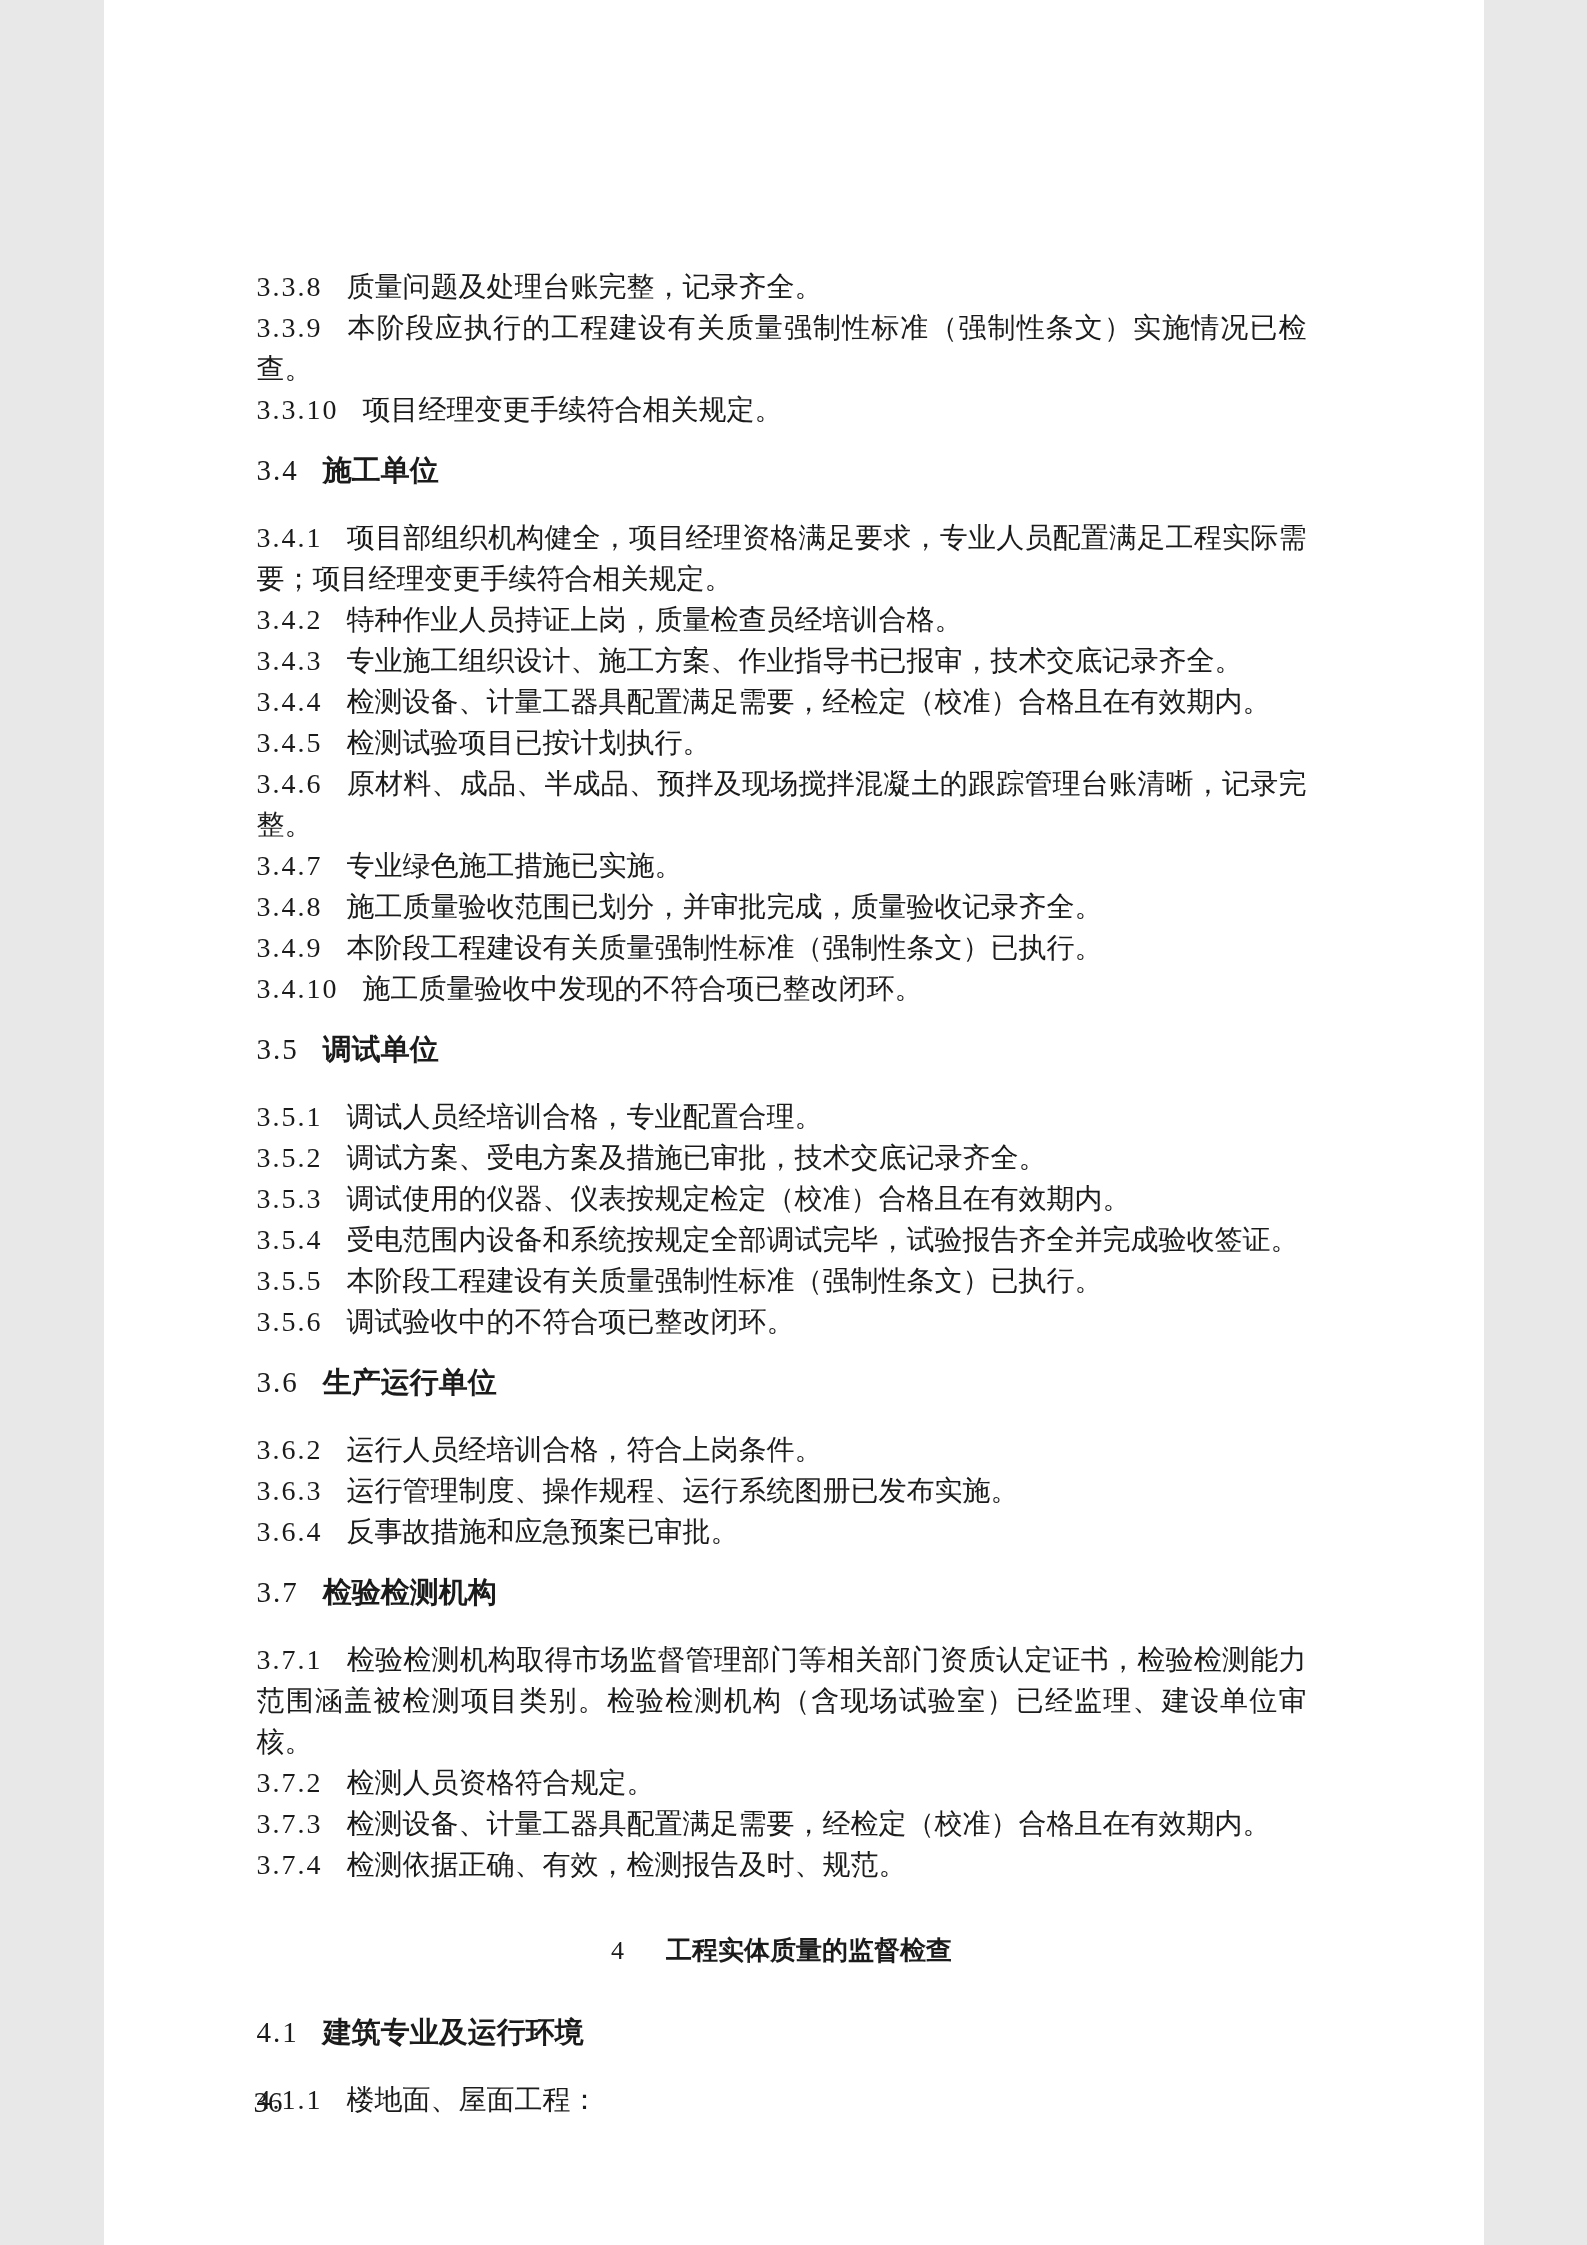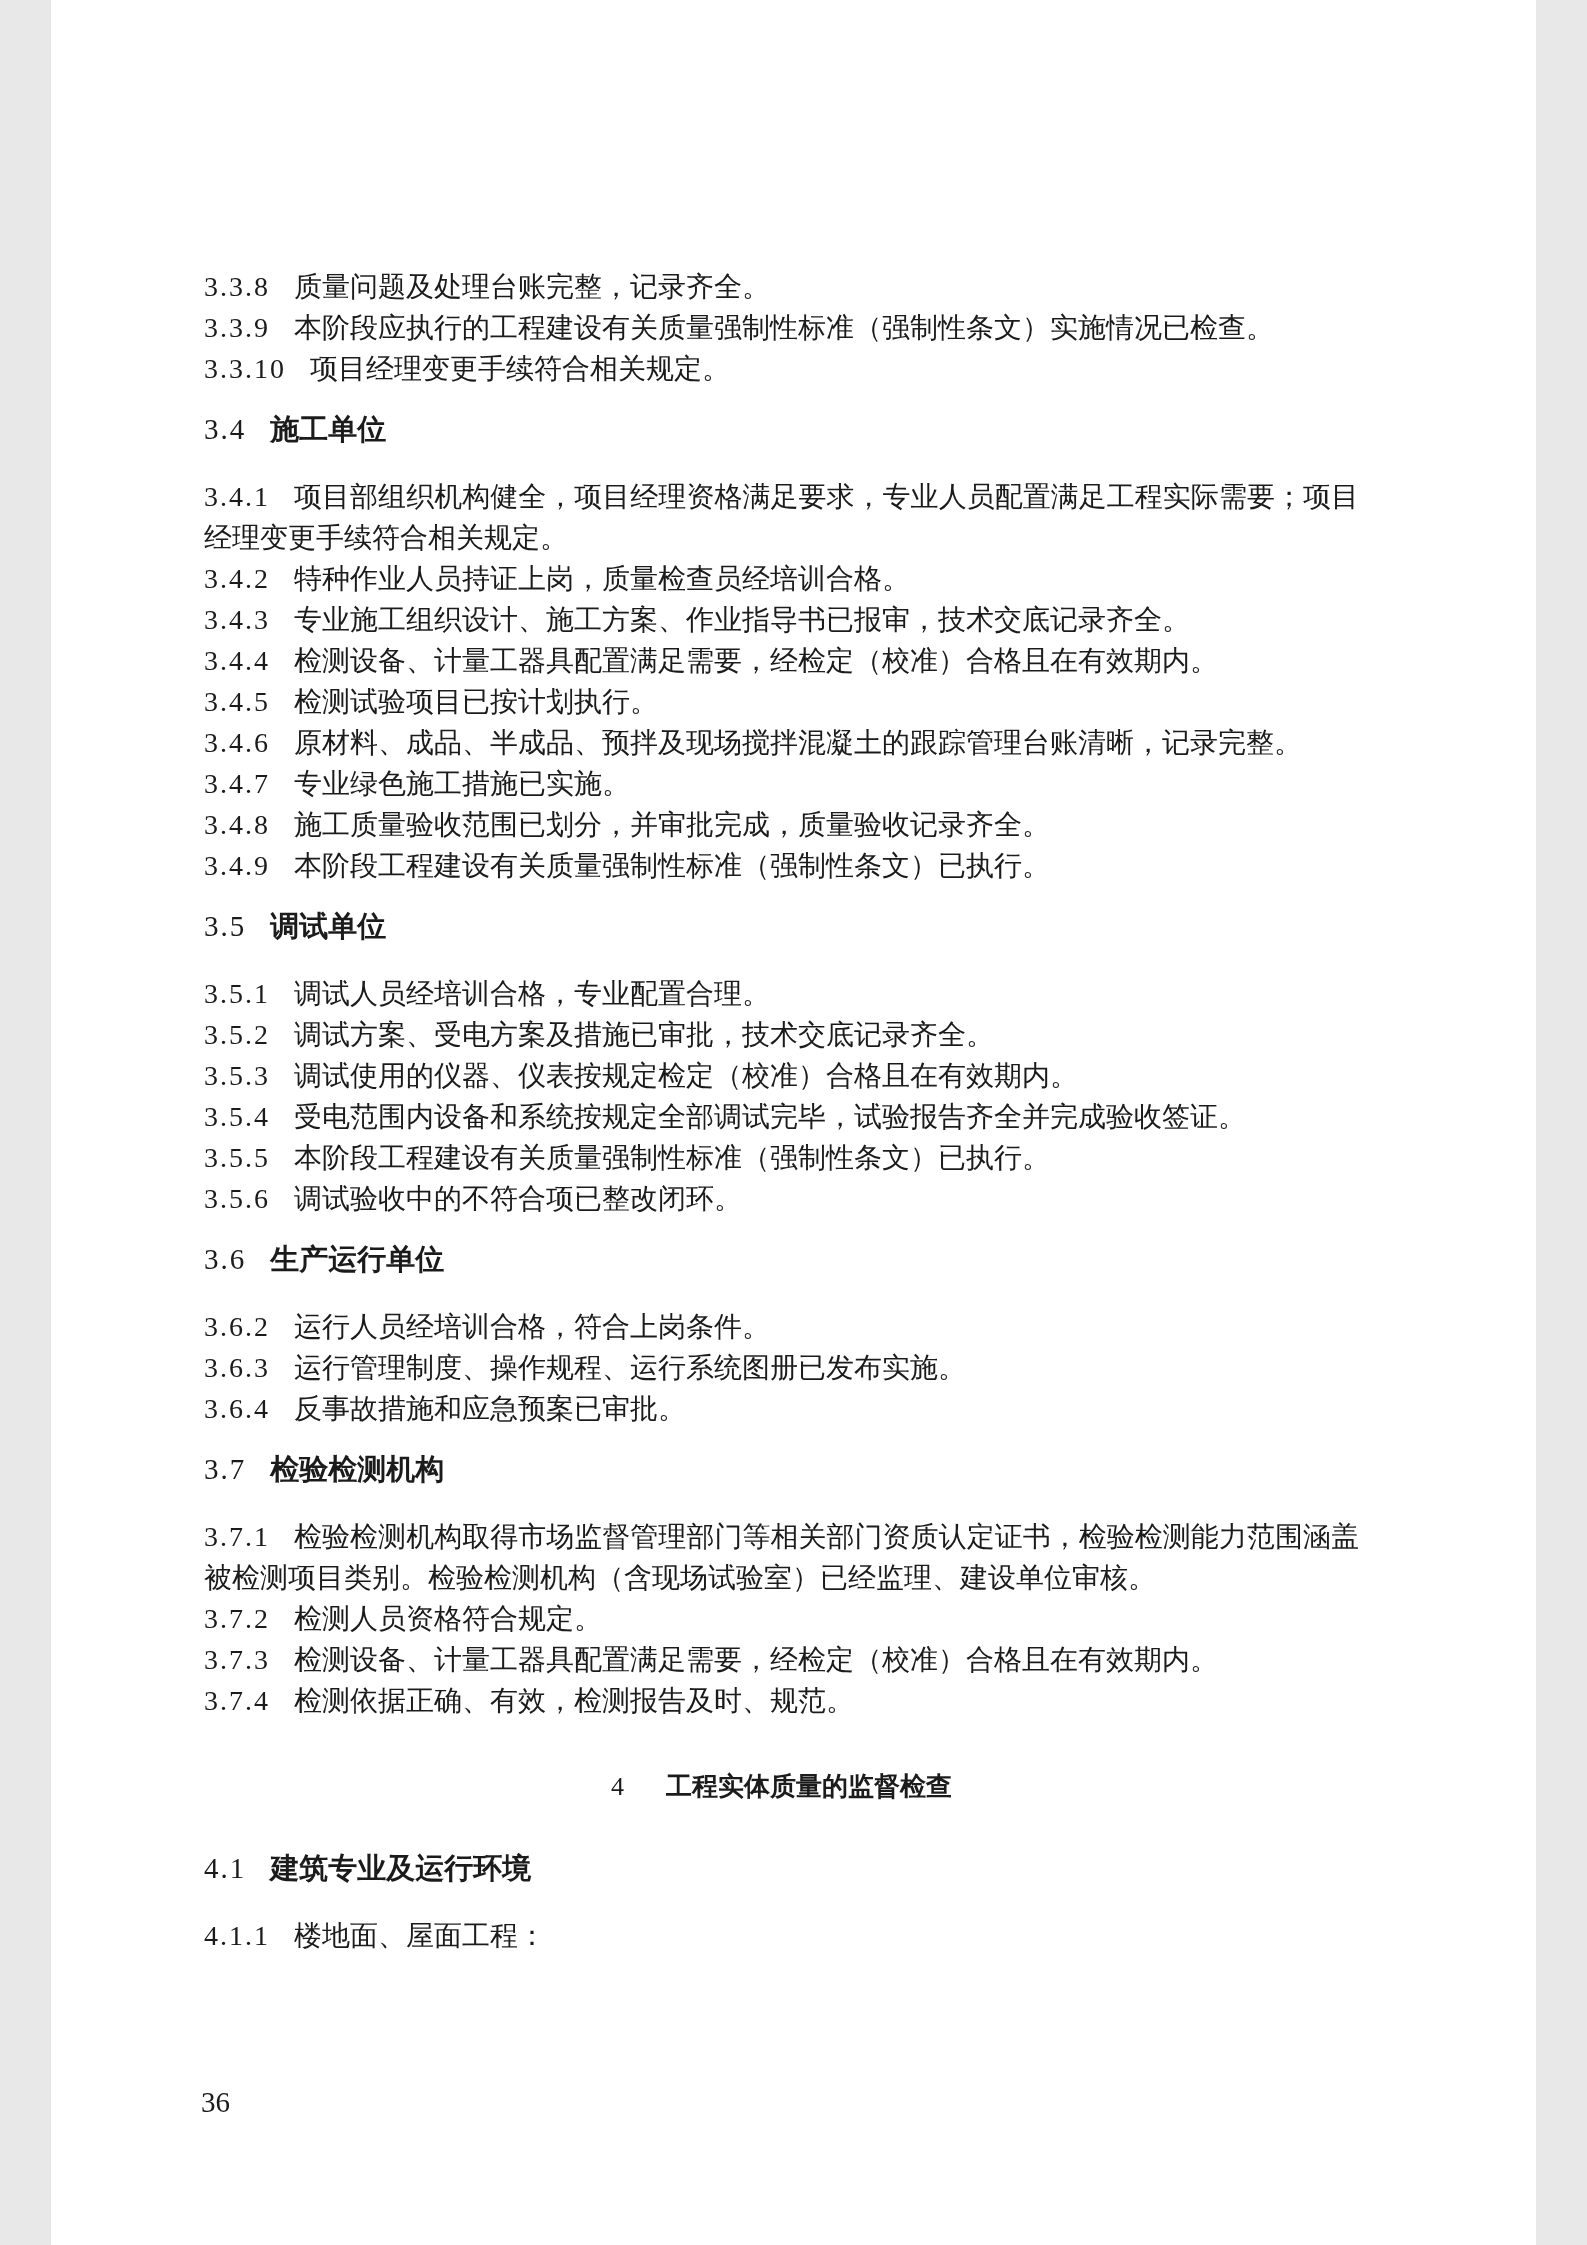--- a/index.html
+++ b/index.html
@@ -1,18 +1,18 @@
 <!DOCTYPE html>
 <html lang="zh"><head>
 <meta charset="utf-8">
 <style>
   html,body{margin:0;padding:0;background:#e8e8e8;}
   .page{
     position:relative;
-    width:1485px;
+    width:1380px;
     height:2245px;
     margin:0 auto;
     background:#ffffff;
     color:#1b1b1b;
     font-family:"Liberation Serif","DejaVu Serif",serif;
     overflow:hidden;
   }
   .content{
     position:absolute;
     top:266px;
@@ -82,20 +82,21 @@
       <p class="section"><span class="num">3.4</span><span class="title">施工单位</span></p>
       <p class="item"><span class="num">3.4.1</span><span class="txt">项目部组织机构健全，项目经理资格满足要求，专业人员配置满足工程实际需要；项目经理变更手续符合相关规定。</span></p>
       <p class="item"><span class="num">3.4.2</span><span class="txt">特种作业人员持证上岗，质量检查员经培训合格。</span></p>
       <p class="item"><span class="num">3.4.3</span><span class="txt">专业施工组织设计、施工方案、作业指导书已报审，技术交底记录齐全。</span></p>
       <p class="item"><span class="num">3.4.4</span><span class="txt">检测设备、计量工器具配置满足需要，经检定（校准）合格且在有效期内。</span></p>
       <p class="item"><span class="num">3.4.5</span><span class="txt">检测试验项目已按计划执行。</span></p>
       <p class="item"><span class="num">3.4.6</span><span class="txt">原材料、成品、半成品、预拌及现场搅拌混凝土的跟踪管理台账清晰，记录完整。</span></p>
       <p class="item"><span class="num">3.4.7</span><span class="txt">专业绿色施工措施已实施。</span></p>
       <p class="item"><span class="num">3.4.8</span><span class="txt">施工质量验收范围已划分，并审批完成，质量验收记录齐全。</span></p>
       <p class="item"><span class="num">3.4.9</span><span class="txt">本阶段工程建设有关质量强制性标准（强制性条文）已执行。</span></p>
+      <p class="item"><span class="num">3.4.10</span><span class="txt">施工质量验收中发现的不符合项已整改闭环。</span></p>
       <p class="section"><span class="num">3.5</span><span class="title">调试单位</span></p>
       <p class="item"><span class="num">3.5.1</span><span class="txt">调试人员经培训合格，专业配置合理。</span></p>
       <p class="item"><span class="num">3.5.2</span><span class="txt">调试方案、受电方案及措施已审批，技术交底记录齐全。</span></p>
       <p class="item"><span class="num">3.5.3</span><span class="txt">调试使用的仪器、仪表按规定检定（校准）合格且在有效期内。</span></p>
       <p class="item"><span class="num">3.5.4</span><span class="txt">受电范围内设备和系统按规定全部调试完毕，试验报告齐全并完成验收签证。</span></p>
       <p class="item"><span class="num">3.5.5</span><span class="txt">本阶段工程建设有关质量强制性标准（强制性条文）已执行。</span></p>
       <p class="item"><span class="num">3.5.6</span><span class="txt">调试验收中的不符合项已整改闭环。</span></p>
       <p class="section"><span class="num">3.6</span><span class="title">生产运行单位</span></p>
       <p class="item"><span class="num">3.6.2</span><span class="txt">运行人员经培训合格，符合上岗条件。</span></p>
       <p class="item"><span class="num">3.6.3</span><span class="txt">运行管理制度、操作规程、运行系统图册已发布实施。</span></p>

